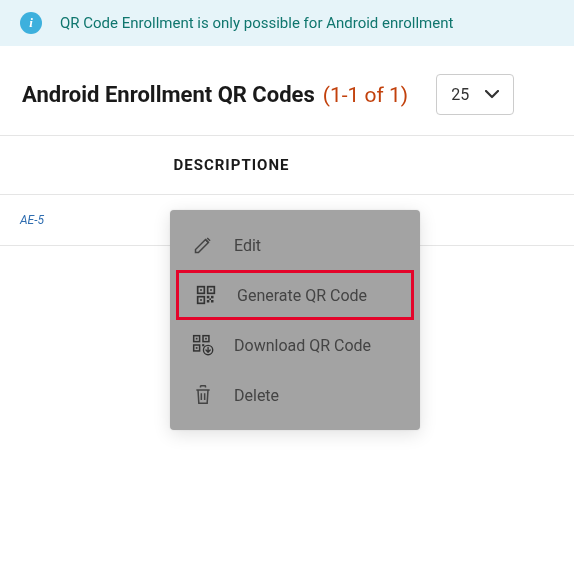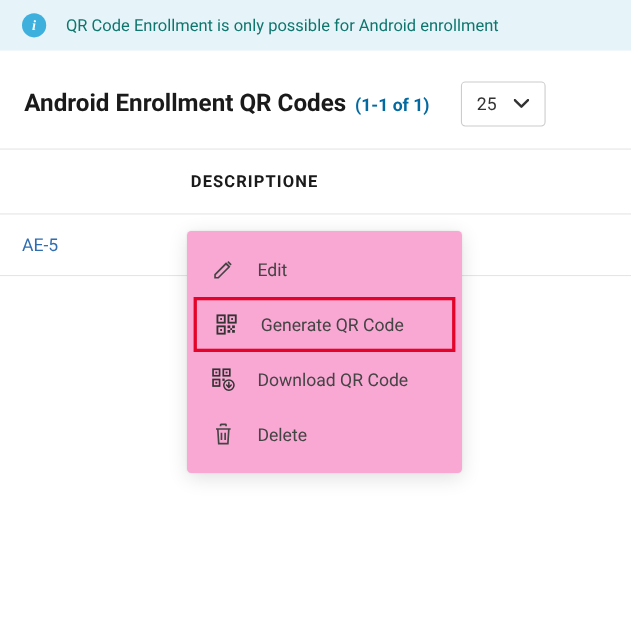--- a/index.html
+++ b/index.html
@@ -45,23 +45,23 @@
       align-items: center;
       padding: 28px 20px 20px 22px;
       gap: 12px;
     }
     .title-main {
       font-size: 22px;
       font-weight: 700;
       color: #1a1a1a;
     }
     .title-count {
-      font-size: 16px;
-      font-weight: 700;
-      color: #0369a1;
+      font-size: 21px;
+      font-weight: 400;
+      color: #c2410c;
       margin-left: 4px;
     }
     .page-size {
       margin-left: 16px;
       border: 1px solid #ccc;
       border-radius: 4px;
       padding: 10px 14px;
       display: flex;
       align-items: center;
       gap: 16px;
@@ -88,28 +88,29 @@
     .th-desc { width: 260px; text-align: right; }
     .th-extra { width: 60px; }
     .table-row {
       display: flex;
       padding: 18px 0 18px 20px;
       border-bottom: 1px solid #e5e5e5;
     }
     .cell-name {
       width: 265px;
       color: #2f6db0;
-      font-size: 16px;
+      font-size: 12px;
+      font-style: italic;
     }
     .context-menu {
       position: absolute;
       left: 170px;
       top: 210px;
       width: 250px;
-      background: #f9a8d4;
+      background: #a3a3a3;
       border-radius: 4px;
       box-shadow: 0 4px 18px rgba(0,0,0,0.12), 0 0 2px rgba(0,0,0,0.1);
       padding: 10px 0;
     }
     .menu-item {
       display: flex;
       align-items: center;
       gap: 20px;
       padding: 14px 22px;
       font-size: 16px;

